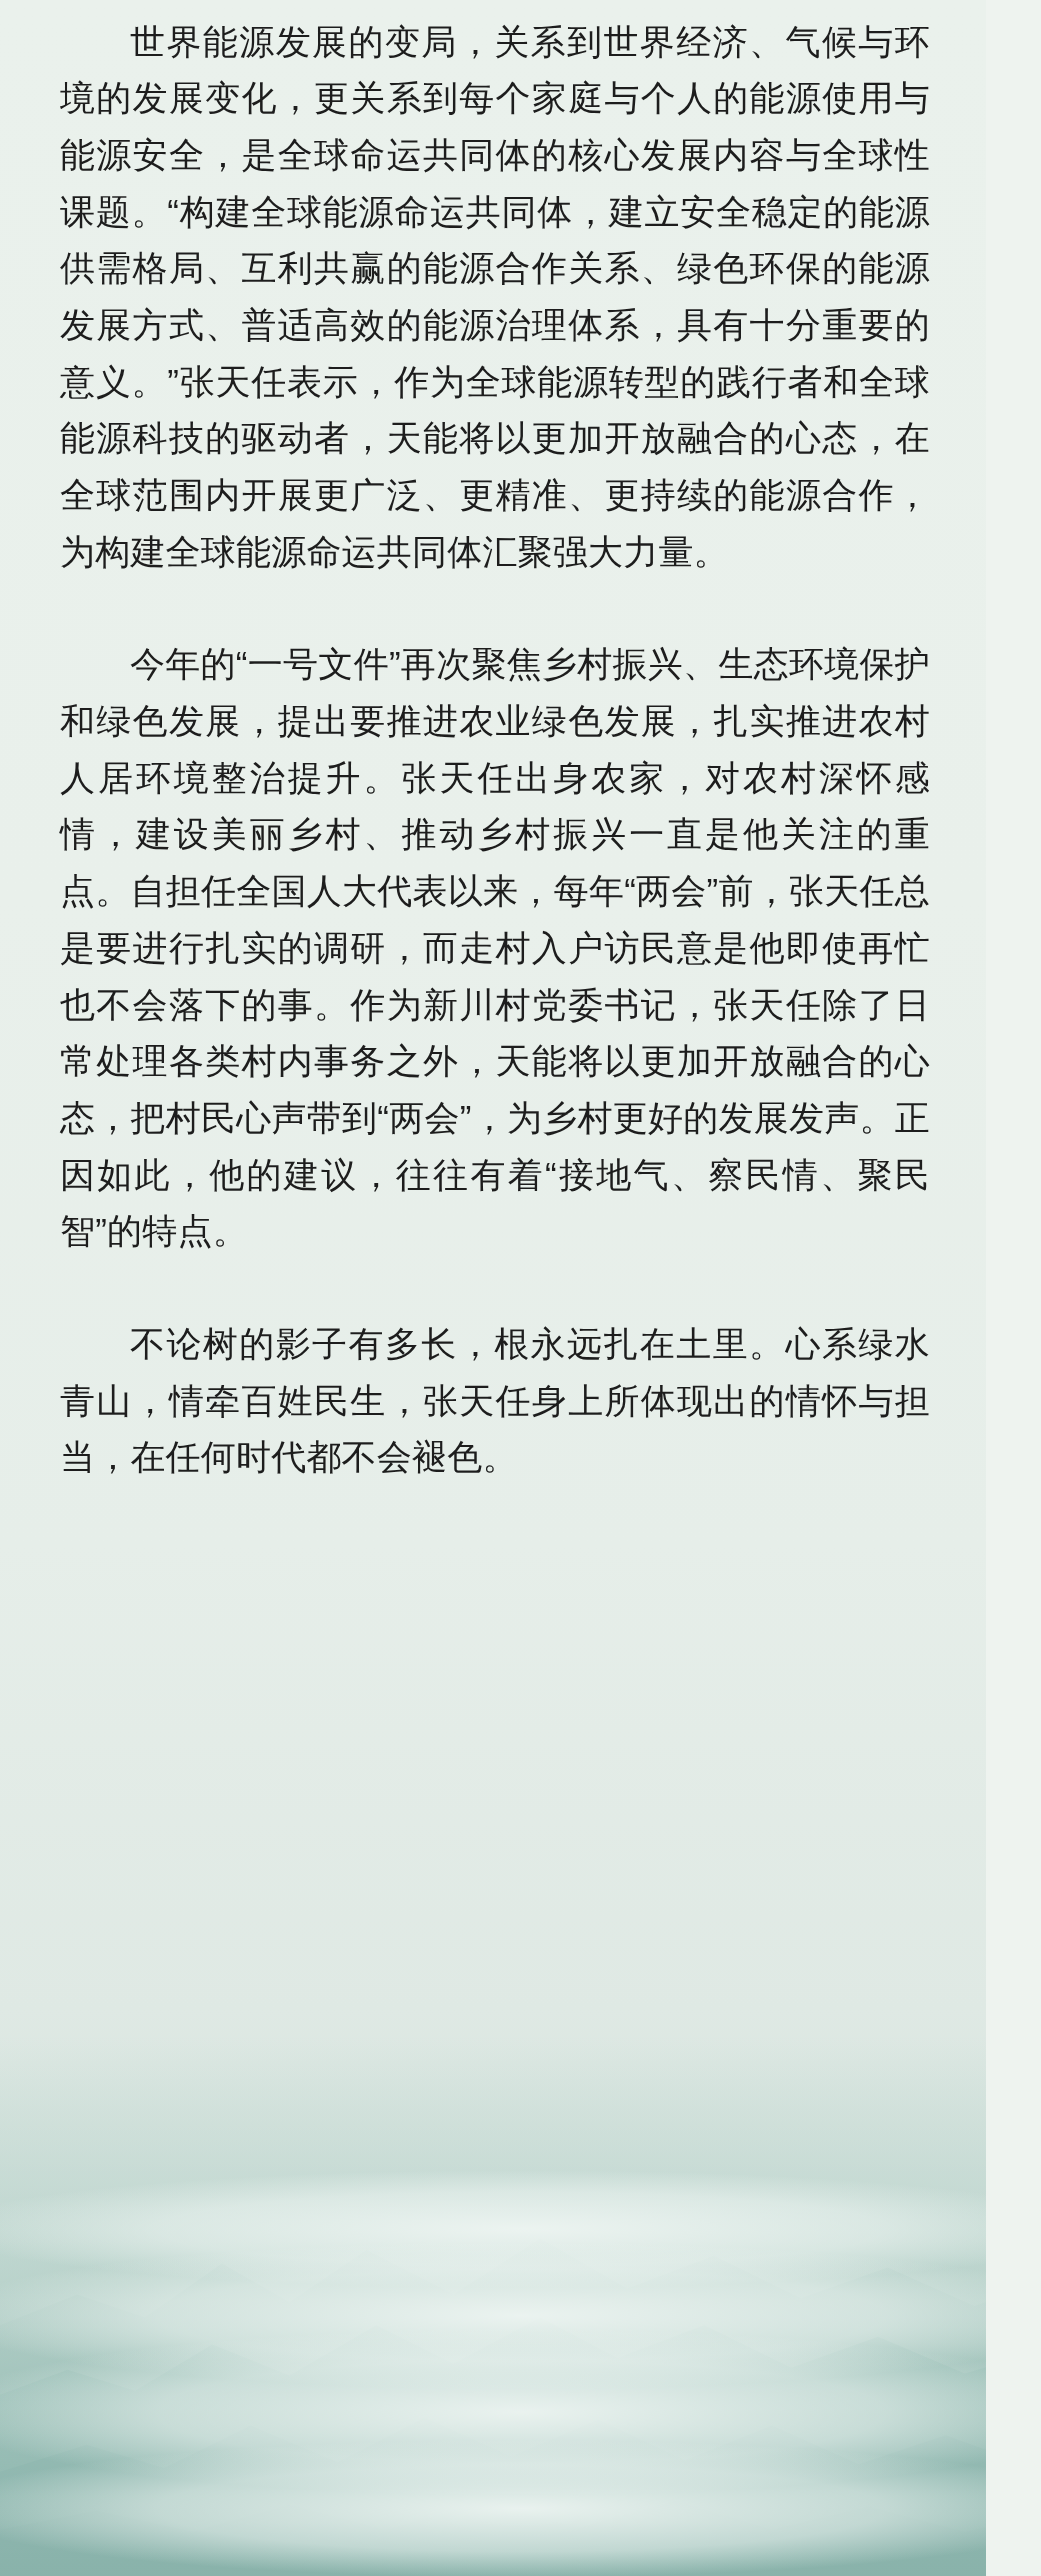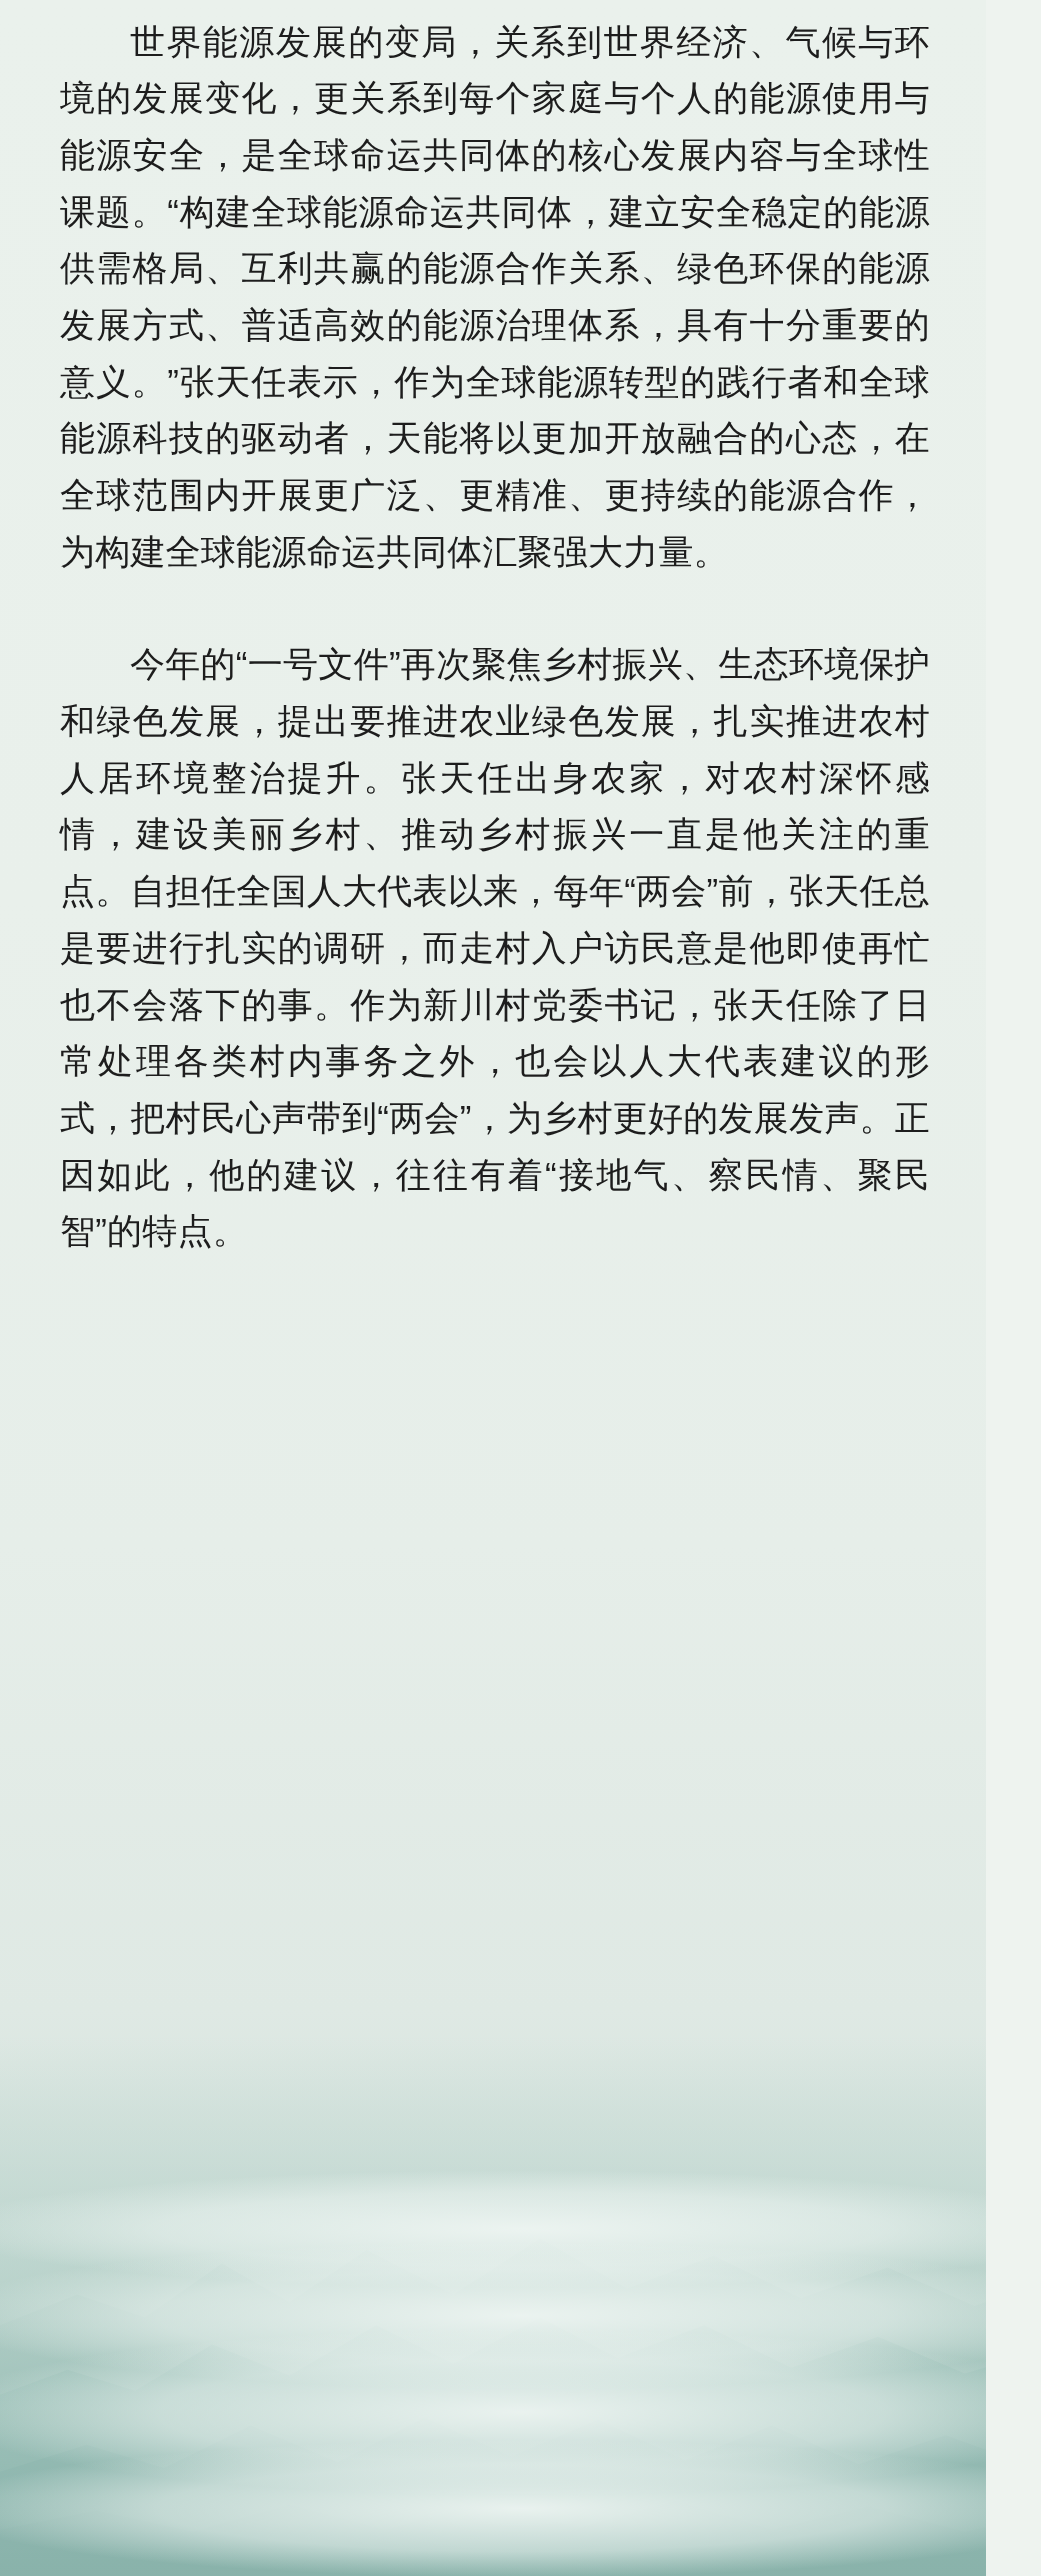--- a/index.html
+++ b/index.html
@@ -112,17 +112,18 @@
     </svg>
     <div class="mist-base"></div>
     <div class="fog f1"></div>
     <div class="fog f2"></div>
     <div class="fog f3"></div>
     <div class="fog f4"></div>
   </div>
 
   <div class="article">
     <p class="para">世界能源发展的变局，关系到世界经济、气候与环境的发展变化，更关系到每个家庭与个人的能源使用与能源安全，是全球命运共同体的核心发展内容与全球性课题。“构建全球能源命运共同体，建立安全稳定的能源供需格局、互利共赢的能源合作关系、绿色环保的能源发展方式、普适高效的能源治理体系，具有十分重要的意义。”张天任表示，作为全球能源转型的践行者和全球能源科技的驱动者，天能将以更加开放融合的心态，在全球范围内开展更广泛、更精准、更持续的能源合作，为构建全球能源命运共同体汇聚强大力量。</p>
-    <p class="para">今年的“一号文件”再次聚焦乡村振兴、生态环境保护和绿色发展，提出要推进农业绿色发展，扎实推进农村人居环境整治提升。张天任出身农家，对农村深怀感情，建设美丽乡村、推动乡村振兴一直是他关注的重点。自担任全国人大代表以来，每年“两会”前，张天任总是要进行扎实的调研，而走村入户访民意是他即使再忙也不会落下的事。作为新川村党委书记，张天任除了日常处理各类村内事务之外，也会以人大代表建议的形式，把村民心声带到“两会”，为乡村更好的发展发声。正因如此，他的建议，往往有着“接地气、察民情、聚民智”的特点。</p>
+    <p class="para">今年的“一号文件”再次聚焦乡村振兴、生态环境保护和绿色发展，提出要推进农业绿色发展，扎实推进农村人居环境整治提升。张天任出身农家，对农村深怀感情，建设美丽乡村、推动乡村振兴一直是他关注的重点。自担任全国人大代表以来，每年“两会”前，张天任总是要进行扎实的调研，而走村入户访民意是他即使再忙也不会落下的事。作为新川村党委书记，张天任除了日常处理各类村内事务之外，天能将以更加开放融合的心态，把村民心声带到“两会”，为乡村更好的发展发声。正因如此，他的建议，往往有着“接地气、察民情、聚民智”的特点。</p>
+    <p class="para">不论树的影子有多长，根永远扎在土里。心系绿水青山，情牵百姓民生，张天任身上所体现出的情怀与担当，在任何时代都不会褪色。</p>
   </div>
 
 </div>
 
 
 </body></html>

